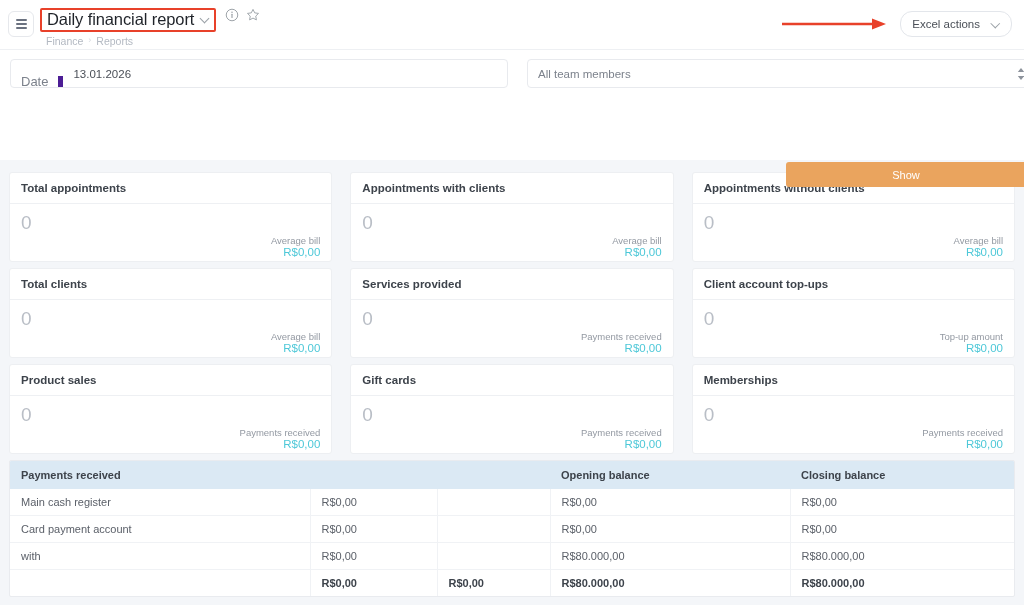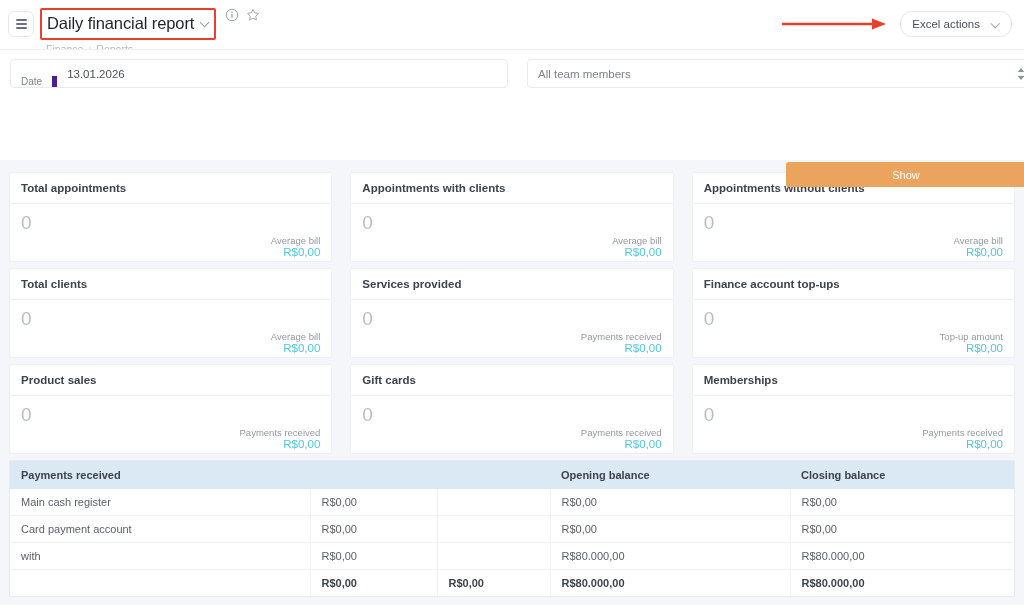--- a/index.html
+++ b/index.html
@@ -23,21 +23,21 @@
     background: #fff; display: flex; flex-direction: column;
     align-items: center; justify-content: center; gap: 2px;
     margin-top: 3px; flex: 0 0 auto; cursor: pointer;
   }
   .burger span { display: block; width: 11px; height: 1.8px; background: #6b7280; border-radius: 1px; }
 
   .title-wrap { margin-left: 6px; display: flex; flex-direction: column; }
   .title-row {
     display: flex; align-items: center;
     border: 2px solid #e8412a; border-radius: 2px;
-    padding: 0 4px 1px 5px; height: 32px;
+    padding: 0 4px 1px 5px; height: 24px;
   }
   .title-text {
     font-size: 16.5px; color: #1f2329; letter-spacing: -0.1px; white-space: nowrap;
   }
   .chev-down {
     margin-left: 7px; width: 9px; height: 9px; position: relative; flex: 0 0 auto;
   }
   .chev-down::after {
     content: ""; position: absolute; left: 0; top: 0;
     width: 6px; height: 6px;
@@ -70,21 +70,21 @@
 
   
   .filterbar { background: #fff; border-top: 1px solid #eef0f3; padding: 9px 0 0 0; height: 111px; position: relative; }
   .filter-row { display: flex; align-items: center; padding: 0 0 0 10px; }
   .date-field {
     width: 498px; height: 29px; border: 1px solid #e8eaee; border-radius: 4px;
     background: #fff; display: flex; align-items: stretch; overflow: hidden;
   }
   .date-label {
     display: flex; align-items: center; padding: 0 10px;
-    font-size: 10px; color: #7c828c; border-right: 5px solid #4c1d95; margin-top: 16px;
+    font-size: 13px; color: #7c828c; border-right: 5px solid #4c1d95; margin-top: 16px;
   }
   .date-value { display: flex; align-items: center; padding: 0 10px; font-size: 11.5px; color: #4b5058; }
 
   .team-field {
     position: absolute; left: 527px; top: 9px; width: 505px; height: 29px;
     border: 1px solid #e8eaee; border-radius: 4px; background: #fff;
     display: flex; align-items: center; padding: 0 10px; cursor: pointer;
   }
   .team-value { font-size: 11.5px; color: #7c828c; }
   .spinner { position: absolute; right: 6px; top: 50%; transform: translateY(-50%); width: 8px; height: 14px; }
@@ -92,21 +92,21 @@
   .show-btn {
     position: absolute; left: 786px; top: 112px; width: 290px; height: 25px;
     background: #eaa45e; border: none; border-radius: 3px;
     color: #ffffff; font-size: 11px; font-family: "Liberation Sans", sans-serif;
     display: flex; align-items: center; justify-content: center; cursor: pointer;
   }
   .show-btn .inner { transform: translateX(-25px); }
 
   
   .content { padding: 12px 9px 0 9px; }
-  .card-row { display: flex; gap: 18px; margin-bottom: 6px; }
+  .card-row { display: flex; gap: 18px; margin-bottom: 6px; justify-content: flex-end; }
   .card {
     flex: 1 1 0; background: #ffffff; border: 1px solid #edeff2; border-radius: 3px;
     overflow: hidden;
   }
   .card-head {
     height: 31px; display: flex; align-items: center; padding: 0 11px;
     border-bottom: 1px solid #eef0f3;
   }
   .card-title { font-size: 11.5px; color: #3d434b; font-weight: bold; }
   .card-body { padding: 9px 11px 9px 11px; height: 57px; position: relative; }
@@ -259,21 +259,21 @@
         <div class="card-body">
           <div class="card-num">0</div>
           <div class="card-foot">
             <span class="card-sub">Payments received</span>
             <span class="card-amt">R$0,00</span>
           </div>
         </div>
       </div>
       <div class="card">
         <div class="card-head">
-          <span class="card-title">Finance account top-ups</span>
+          <span class="card-title">Client account top-ups</span>
         </div>
         <div class="card-body">
           <div class="card-num">0</div>
           <div class="card-foot">
             <span class="card-sub">Top-up amount</span>
             <span class="card-amt">R$0,00</span>
           </div>
         </div>
       </div>
     </div>

